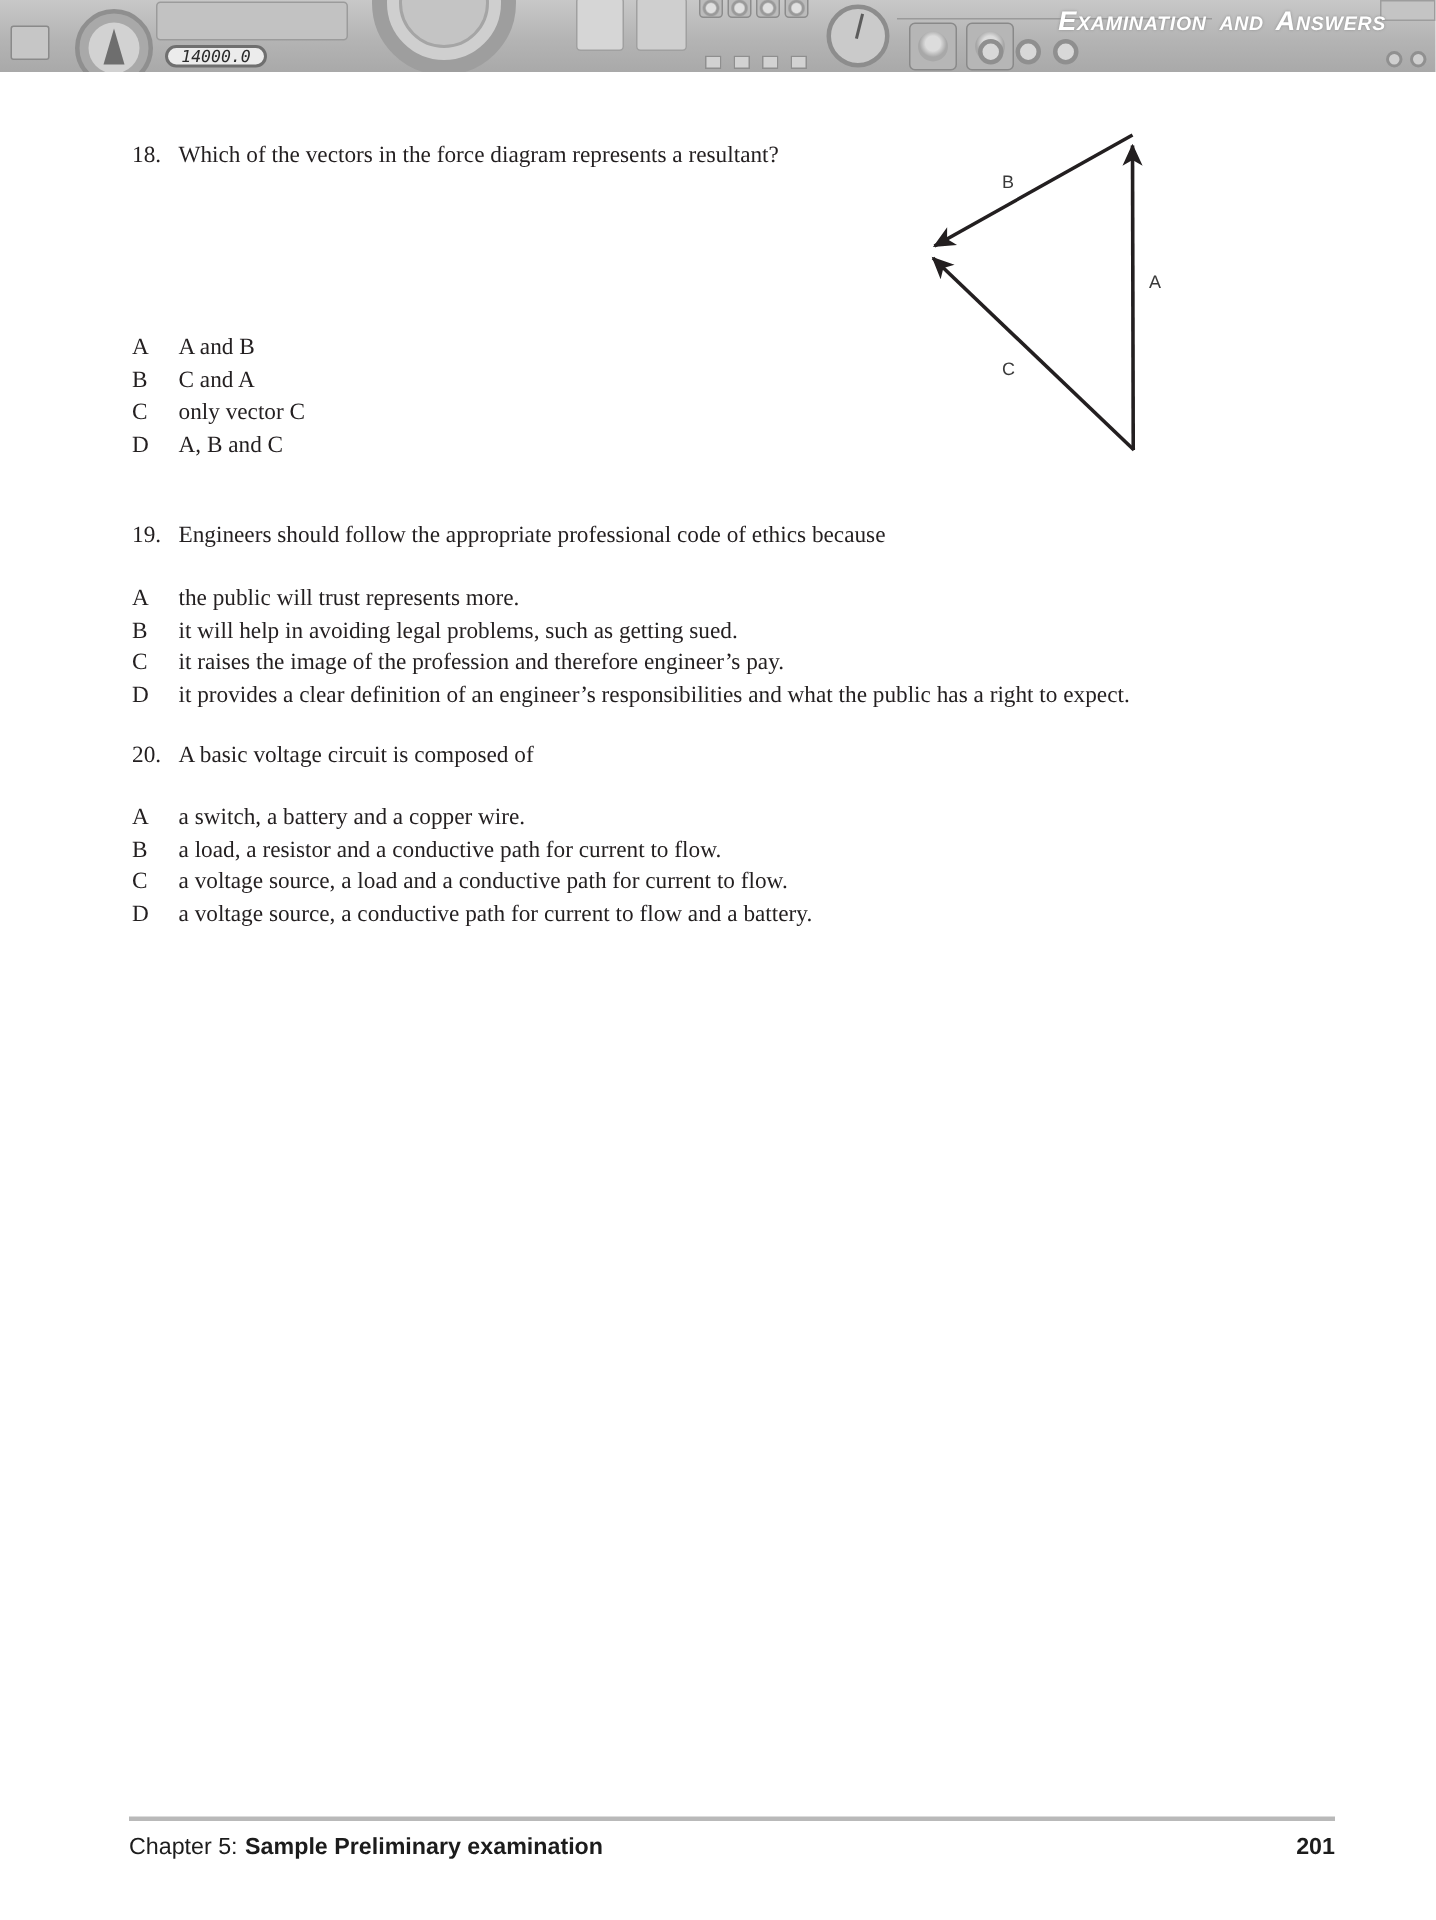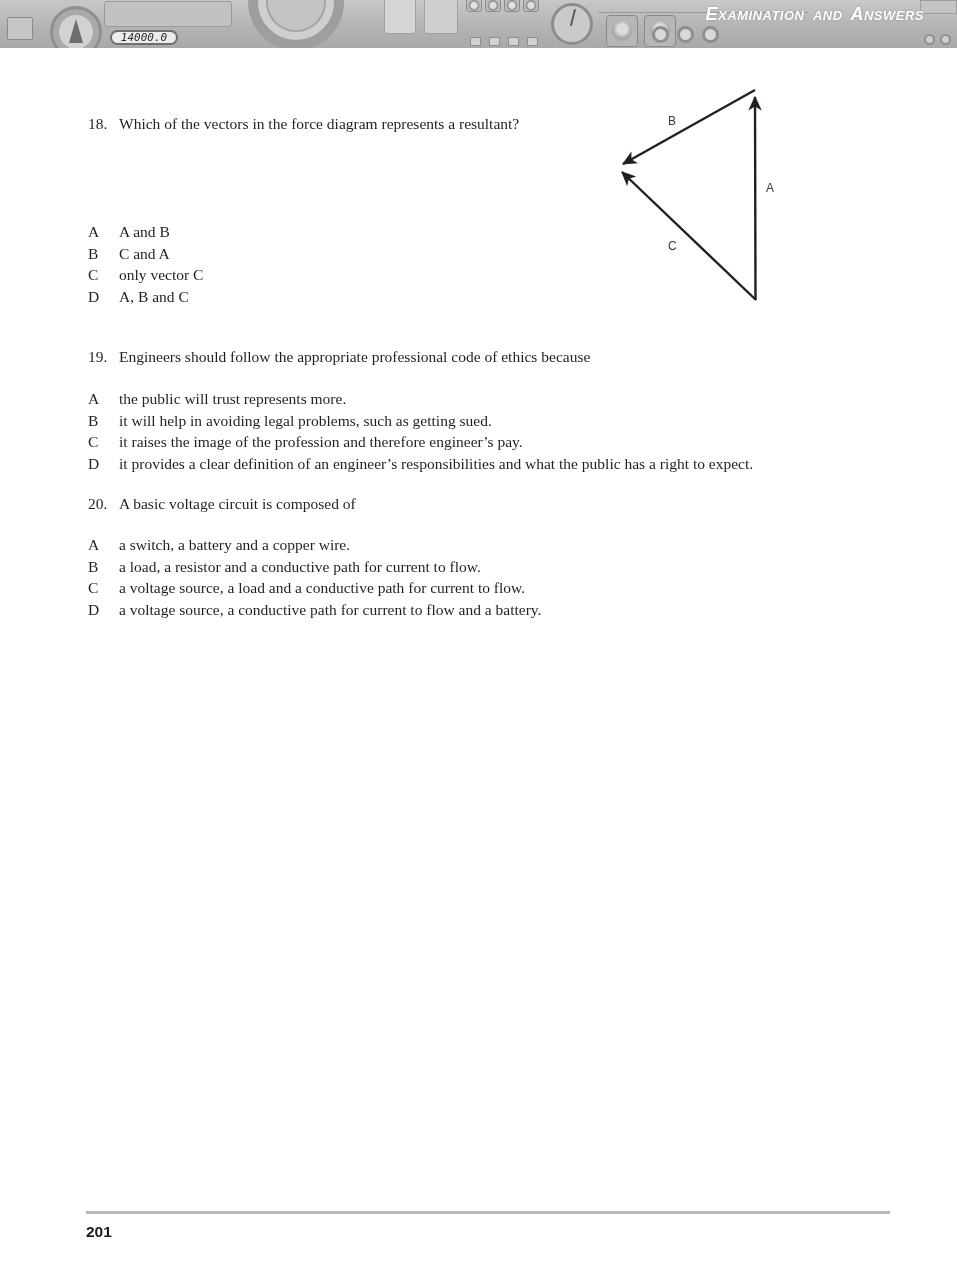--- a/index.html
+++ b/index.html
@@ -45,21 +45,21 @@
     font-family:"Liberation Sans", sans-serif; font-weight:bold; font-variant:small-caps;
     font-size:18px; letter-spacing:0.5px; word-spacing:3px; text-shadow:0 0 2px #8d8d8d;
     white-space:nowrap;
     font-style:italic;
   }
 
   
   .question { position:absolute; left:88px; display:grid; grid-template-columns:31px 1fr;
     font-size:15.5px; line-height:21.6px; }
   .q-num { }
-  #q18 { top:93px; width:560px;margin-top:20px; }
+  #q18 { top:93px; width:560px; }
   #q19 { top:346px; width:810px; }
   #q20 { top:493px; width:810px; }
   .options { position:absolute; left:88px; font-size:15.5px; line-height:21.6px; }
   #q18-options { top:221px; }
   #q19-options { top:388px; }
   #q20-options { top:534px; }
   .opt-row { display:grid; grid-template-columns:31px auto; }
   .opt-text { white-space:nowrap; }
 
   
@@ -200,14 +200,17 @@
     <span class="opt-text">a voltage source, a load and a conductive path for current to flow.</span>
   </div>
   <div class="opt-row">
     <span class="opt-letter">D</span>
     <span class="opt-text">a voltage source, a conductive path for current to flow and a battery.</span>
   </div>
 </div>
 
 <div class="footer-rule"></div>
 <div class="footer-row">
+  <div class="footer-left">
+    <span class="lbl">Chapter 5:</span><span class="bold">Sample Preliminary examination</span>
+  </div>
   <div class="bold">201</div>
 </div>
 
 </body></html>

